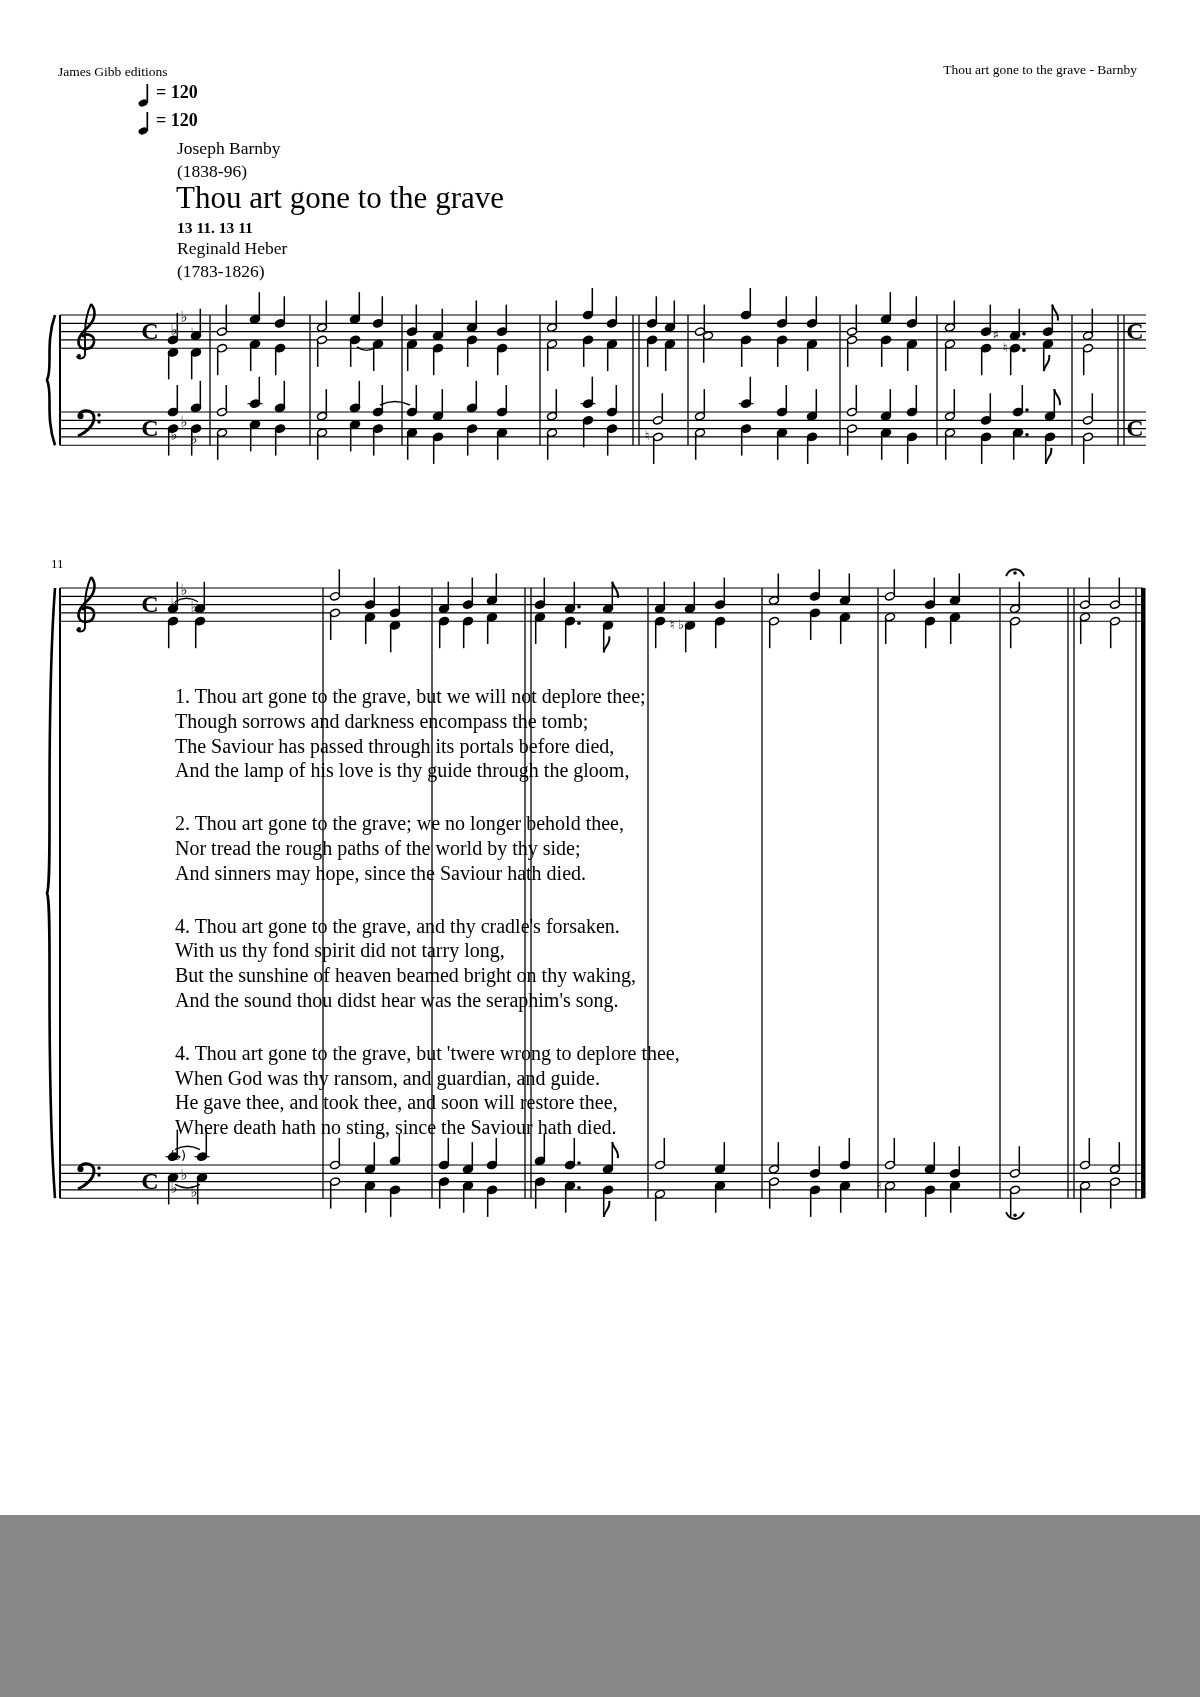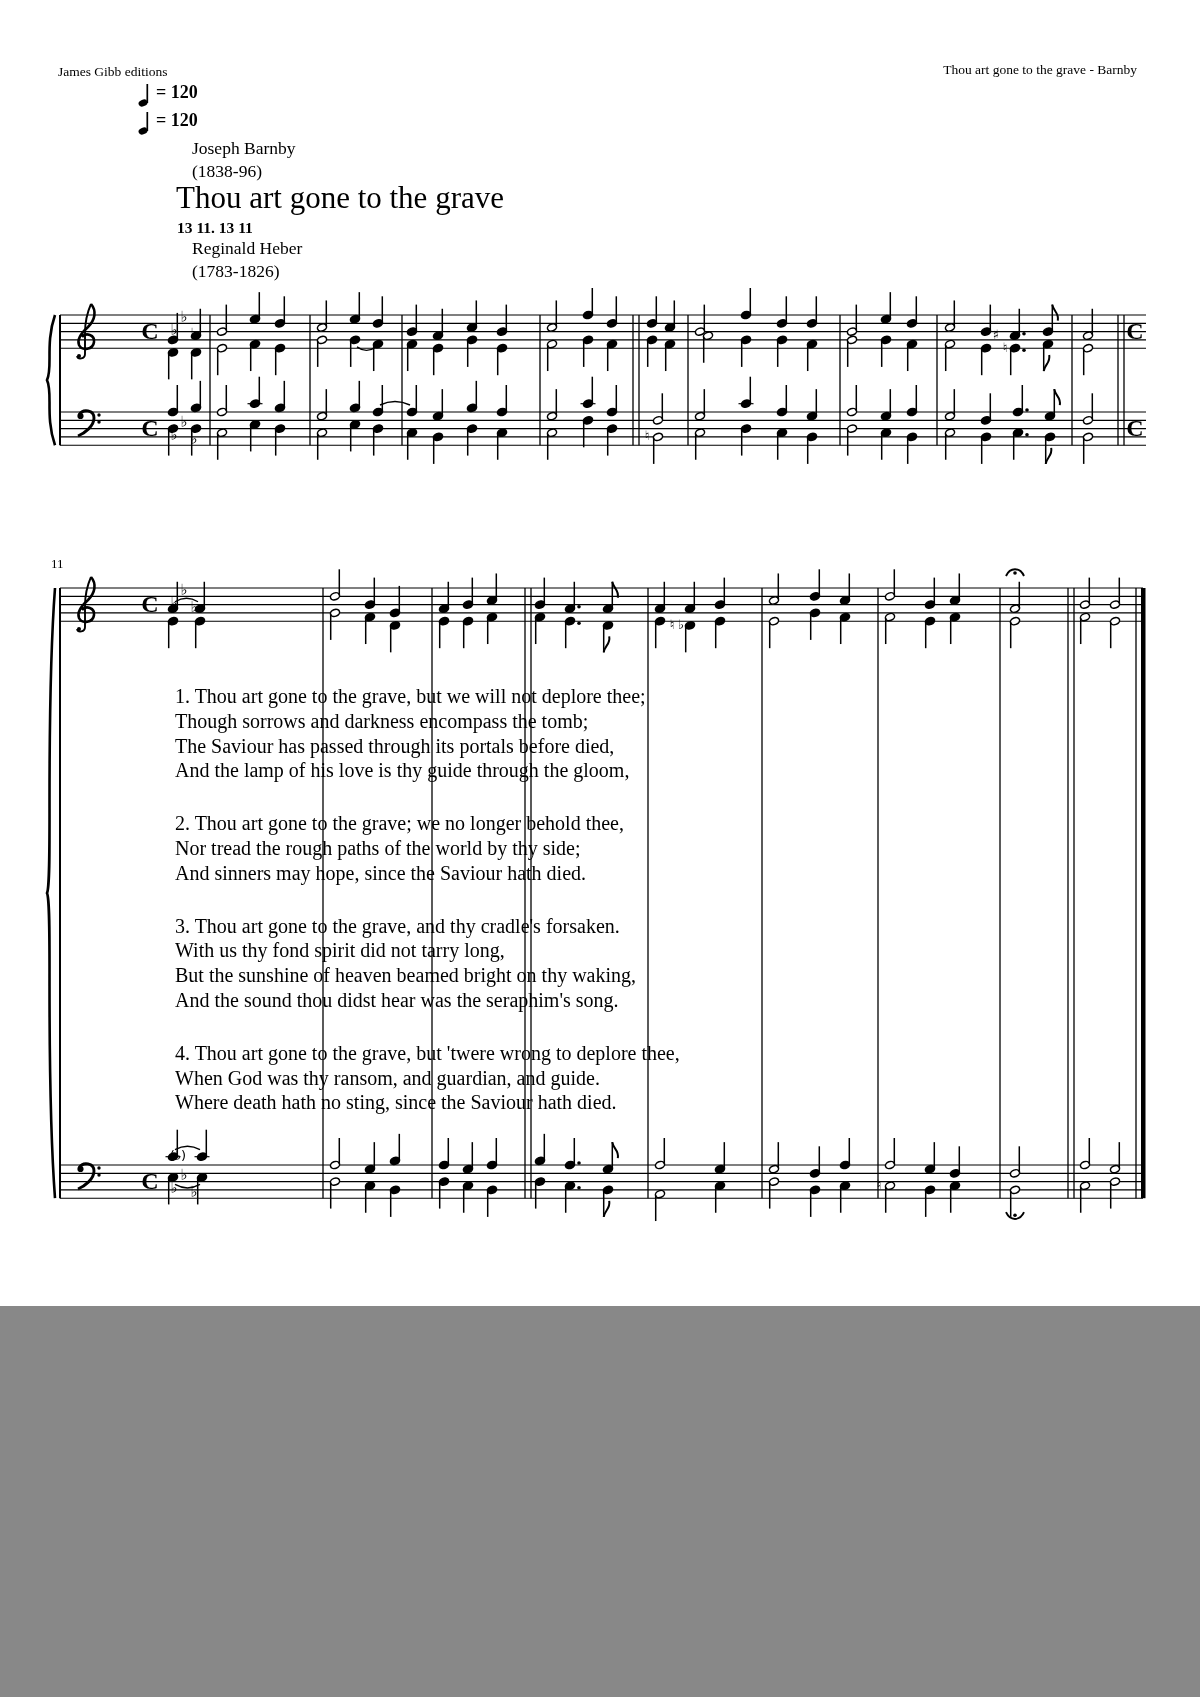--- a/index.html
+++ b/index.html
@@ -1,22 +1,22 @@
 <!DOCTYPE html>
 <html><head>
 <meta charset="utf-8">
 <style>
   html,body{margin:0;padding:0;background:#888;}
-  .page{position:relative;width:1200px;height:1306px;background:#ffffff;margin:0 auto;
+  .page{position:relative;width:1200px;height:1515px;background:#ffffff;margin:0 auto;
         font-family:"Liberation Serif", serif;color:#000;overflow:hidden;}
   .abs{position:absolute;}
   .hdr{font-size:13.5px;}
   .tempo-row{display:flex;align-items:flex-start;gap:6px;font-weight:bold;font-size:18px;}
   .tempo-row svg{display:block;margin-top:0px;}
-  .credit{font-size:17.5px;line-height:22px;margin-left:15px;}
+  .credit{font-size:17.5px;line-height:22px;}
   .title{font-size:31px;font-weight:normal;margin:0;line-height:34px;}
   .meter{font-size:15.5px;font-weight:bold;}
   .barnum{font-size:13px;}
   .lyrics{font-size:20px;line-height:24.8px;}
   .lyrics p{margin:0 0 28px 0;}
   .lyrics div{white-space:nowrap;}
   #music svg{position:absolute;overflow:visible;}
 </style>
 </head>
 <body>
@@ -627,26 +627,27 @@
       <div>And the lamp of his love is thy guide through the gloom,</div>
     <p></p>
     <p>
       </p>
       <div>2. Thou art gone to the grave; we no longer behold thee,</div>
       <div>Nor tread the rough paths of the world by thy side;</div>
       <div>And sinners may hope, since the Saviour hath died.</div>
     <p></p>
     <p>
       </p>
-      <div>3. Thou art gone to the grave, and thy cradle's forsaken.</div>
+      <div>4. Thou art gone to the grave, and thy cradle's forsaken.</div>
       <div>With us thy fond spirit did not tarry long,</div>
       <div>But the sunshine of heaven beamed bright on thy waking,</div>
       <div>And the sound thou didst hear was the seraphim's song.</div>
     <p></p>
     <p>
       </p>
       <div>4. Thou art gone to the grave, but 'twere wrong to deplore thee,</div>
       <div>When God was thy ransom, and guardian, and guide.</div>
+      <div>He gave thee, and took thee, and soon will restore thee,</div>
       <div>Where death hath no sting, since the Saviour hath died.</div>
     <p></p>
   </div>
 
 </div>
 
 </body></html>

